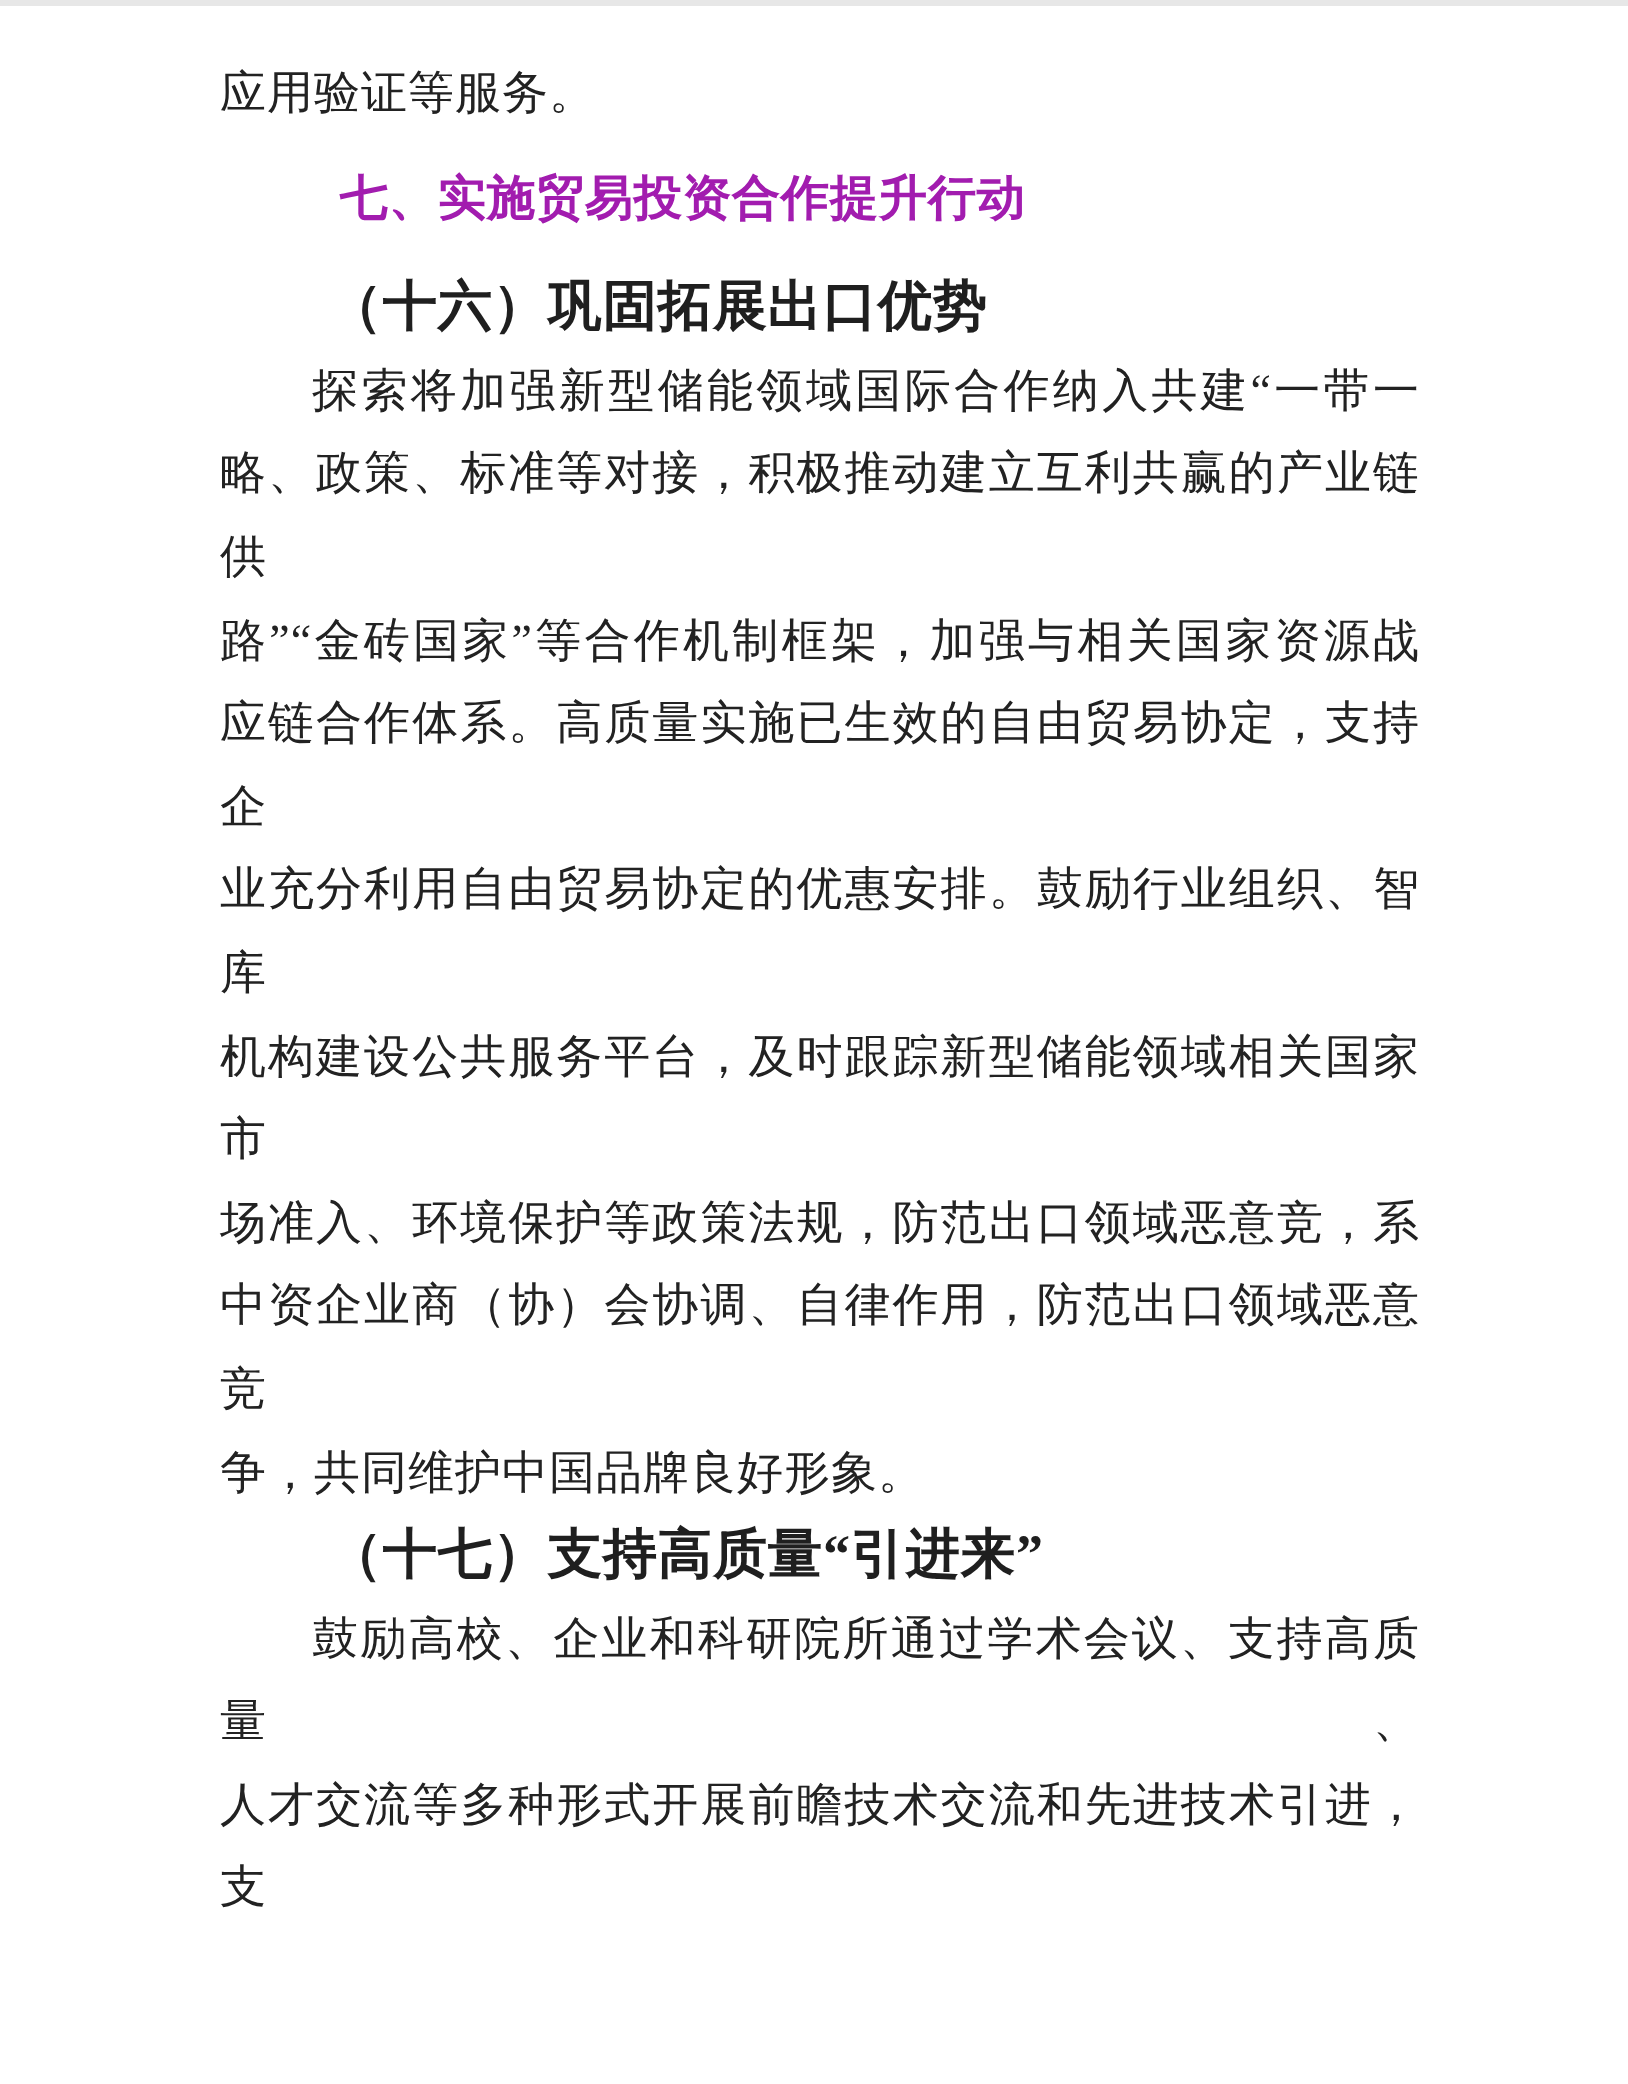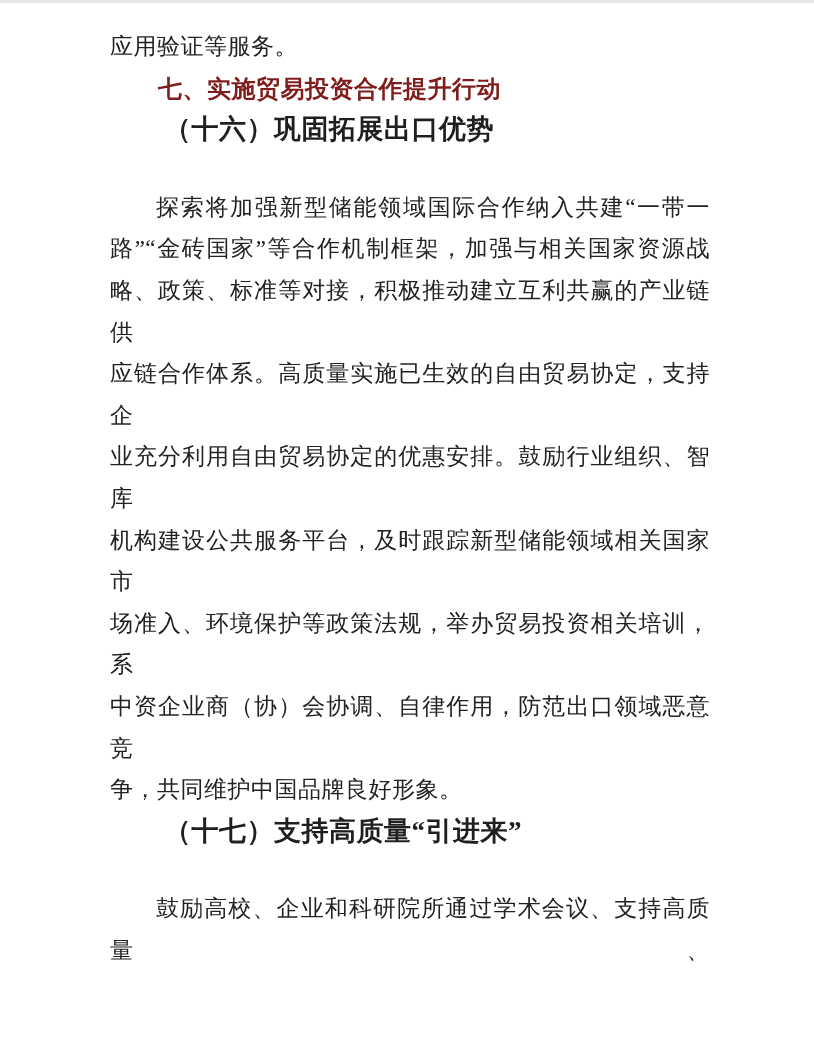--- a/index.html
+++ b/index.html
@@ -35,29 +35,28 @@
   }
   .line {
     min-height: 41.6px;
     text-align: justify;
   }
   .just {
     text-align-last: justify;
   }
   .indent {
     text-indent: 2em;
-    margin-top: 36px;
   }
   .section-heading {
-    margin: 0;
-    font-family: Liberation Sans, sans-serif;
+    margin: 12px;
+    font-family: Liberation Serif, serif;
     font-weight: 700;
     font-size: 24px;
     text-indent: 2em;
-    color: #7f1d1d;
+    color: #a21caf;
   }
   .sub-heading {
     margin: 0;
     font-weight: 700;
     font-size: 27px;
     text-indent: 2em;
     color: #1f1f1f;
   }
   .page-number {
     position: absolute;
@@ -78,26 +77,26 @@
 
   <div class="content">
 
     <div class="line">应用验证等服务。</div>
 
     <h2 class="line section-heading">七、实施贸易投资合作提升行动</h2>
 
     <h3 class="line sub-heading">（十六）巩固拓展出口优势</h3>
 
     <div class="line just indent">探索将加强新型储能领域国际合作纳入共建“一带一</div>
+    <div class="line just">略、政策、标准等对接，积极推动建立互利共赢的产业链供</div>
     <div class="line just">路”“金砖国家”等合作机制框架，加强与相关国家资源战</div>
-    <div class="line just">略、政策、标准等对接，积极推动建立互利共赢的产业链供</div>
     <div class="line just">应链合作体系。高质量实施已生效的自由贸易协定，支持企</div>
     <div class="line just">业充分利用自由贸易协定的优惠安排。鼓励行业组织、智库</div>
     <div class="line just">机构建设公共服务平台，及时跟踪新型储能领域相关国家市</div>
-    <div class="line just">场准入、环境保护等政策法规，举办贸易投资相关培训，系</div>
+    <div class="line just">场准入、环境保护等政策法规，防范出口领域恶意竞，系</div>
     <div class="line just">中资企业商（协）会协调、自律作用，防范出口领域恶意竞</div>
     <div class="line">争，共同维护中国品牌良好形象。</div>
 
     <h3 class="line sub-heading">（十七）支持高质量“引进来”</h3>
 
     <div class="line just indent">鼓励高校、企业和科研院所通过学术会议、支持高质量、</div>
     <div class="line just">人才交流等多种形式开展前瞻技术交流和先进技术引进，支</div>
 
   </div>
 

